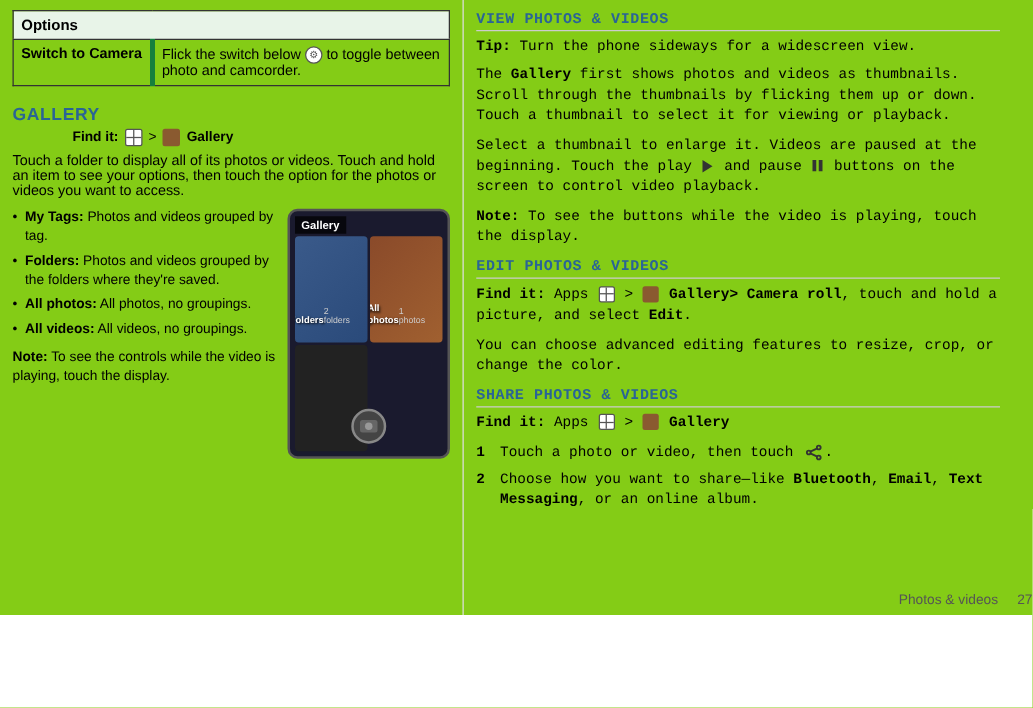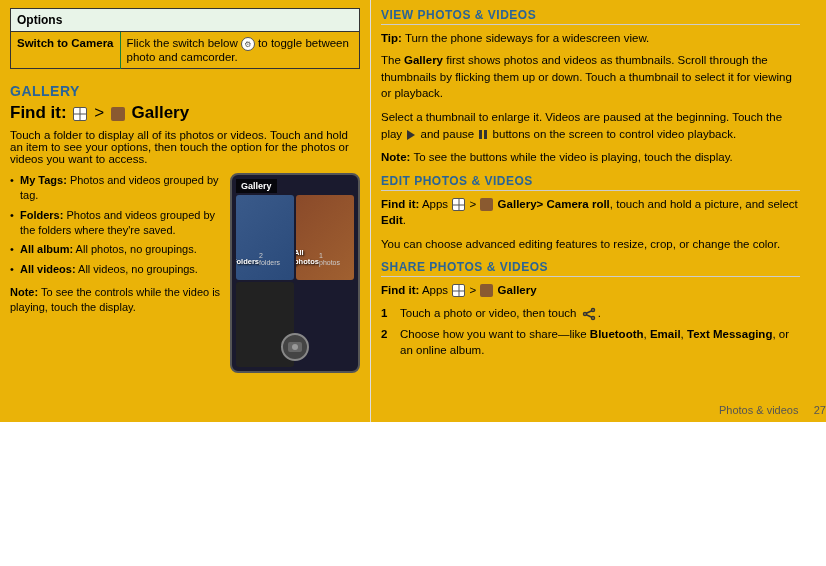--- a/index.html
+++ b/index.html
@@ -36,34 +36,35 @@
     }
     .options-row td {
       padding: 5px 6px;
       vertical-align: top;
       font-size: 11.5px;
     }
     .options-row td:first-child {
       font-weight: bold;
       white-space: nowrap;
       width: 70px;
-      border-right: 1px solid #15803d;
+      border-right: 4px solid #15803d;
     }
 
     
     .gallery-title {
       font-size: 14px;
       font-weight: bold;
       color: #2a6496;
       margin-bottom: 4px;
       letter-spacing: 0.5px;
     }
     .find-it {
-      font-size: 17px;
+      font-size: 11px;
       margin-bottom: 6px;
+      margin-left: 48px;
     }
     .find-it b { font-weight: bold; }
     .touch-folder {
       font-size: 11.5px;
       margin-bottom: 8px;
     }
 
     
     .gallery-content {
       display: flex;
@@ -200,20 +201,21 @@
       top: 50%;
       left: 50%;
       transform: translate(-50%,-50%);
     }
 
     
     .right-col {
       flex: 1;
       padding: 8px 26px 8px 10px;
       border-left: 1px solid #ddd;
+      font-family: Liberation Mono, monospace;
     }
 
     .section-heading {
       font-size: 12px;
       font-weight: bold;
       color: #2a6496;
       text-transform: uppercase;
       letter-spacing: 0.5px;
       margin-bottom: 5px;
       border-bottom: 1px solid #ccc;
@@ -289,21 +291,21 @@
       bottom: 6px;
       right: 0;
       font-size: 11px;
       color: #555;
     }
 
   </style>
 </head>
 <body>
 
-<div style="position:relative; width:826px; height:422px; background:#eab308; display:flex;">
+<div style="position:relative; width:826px; height:492px; background:#84cc16; display:flex;">
 
   <div class="left-col">
 
     <table class="options-table">
       <tbody>
           <tr>
         <td colspan="2" class="options-header">Options</td>
       </tr>
       <tr class="options-row">
         <td>Switch to Camera</td>
@@ -329,21 +331,21 @@
 
     <div class="touch-folder">
       Touch a folder to display all of its photos or videos. Touch and hold an item to see your options, then touch the option for the photos or videos you want to access.
     </div>
 
     <div class="gallery-content">
       <div class="bullet-list">
         <ul>
           <li><b>My Tags:</b> Photos and videos grouped by tag.</li>
           <li><b>Folders:</b> Photos and videos grouped by the folders where they're saved.</li>
-          <li><b>All album:</b> All photos, no groupings.</li>
+          <li><b>All photos:</b> All photos, no groupings.</li>
           <li><b>All videos:</b> All videos, no groupings.</li>
         </ul>
         <div class="note-bottom">
           <b>Note:</b> To see the controls while the video is playing, touch the display.
         </div>
       </div>
 
       <div class="phone-mockup">
         <div class="phone-screen">
           <div class="phone-gallery-label">Gallery</div>

